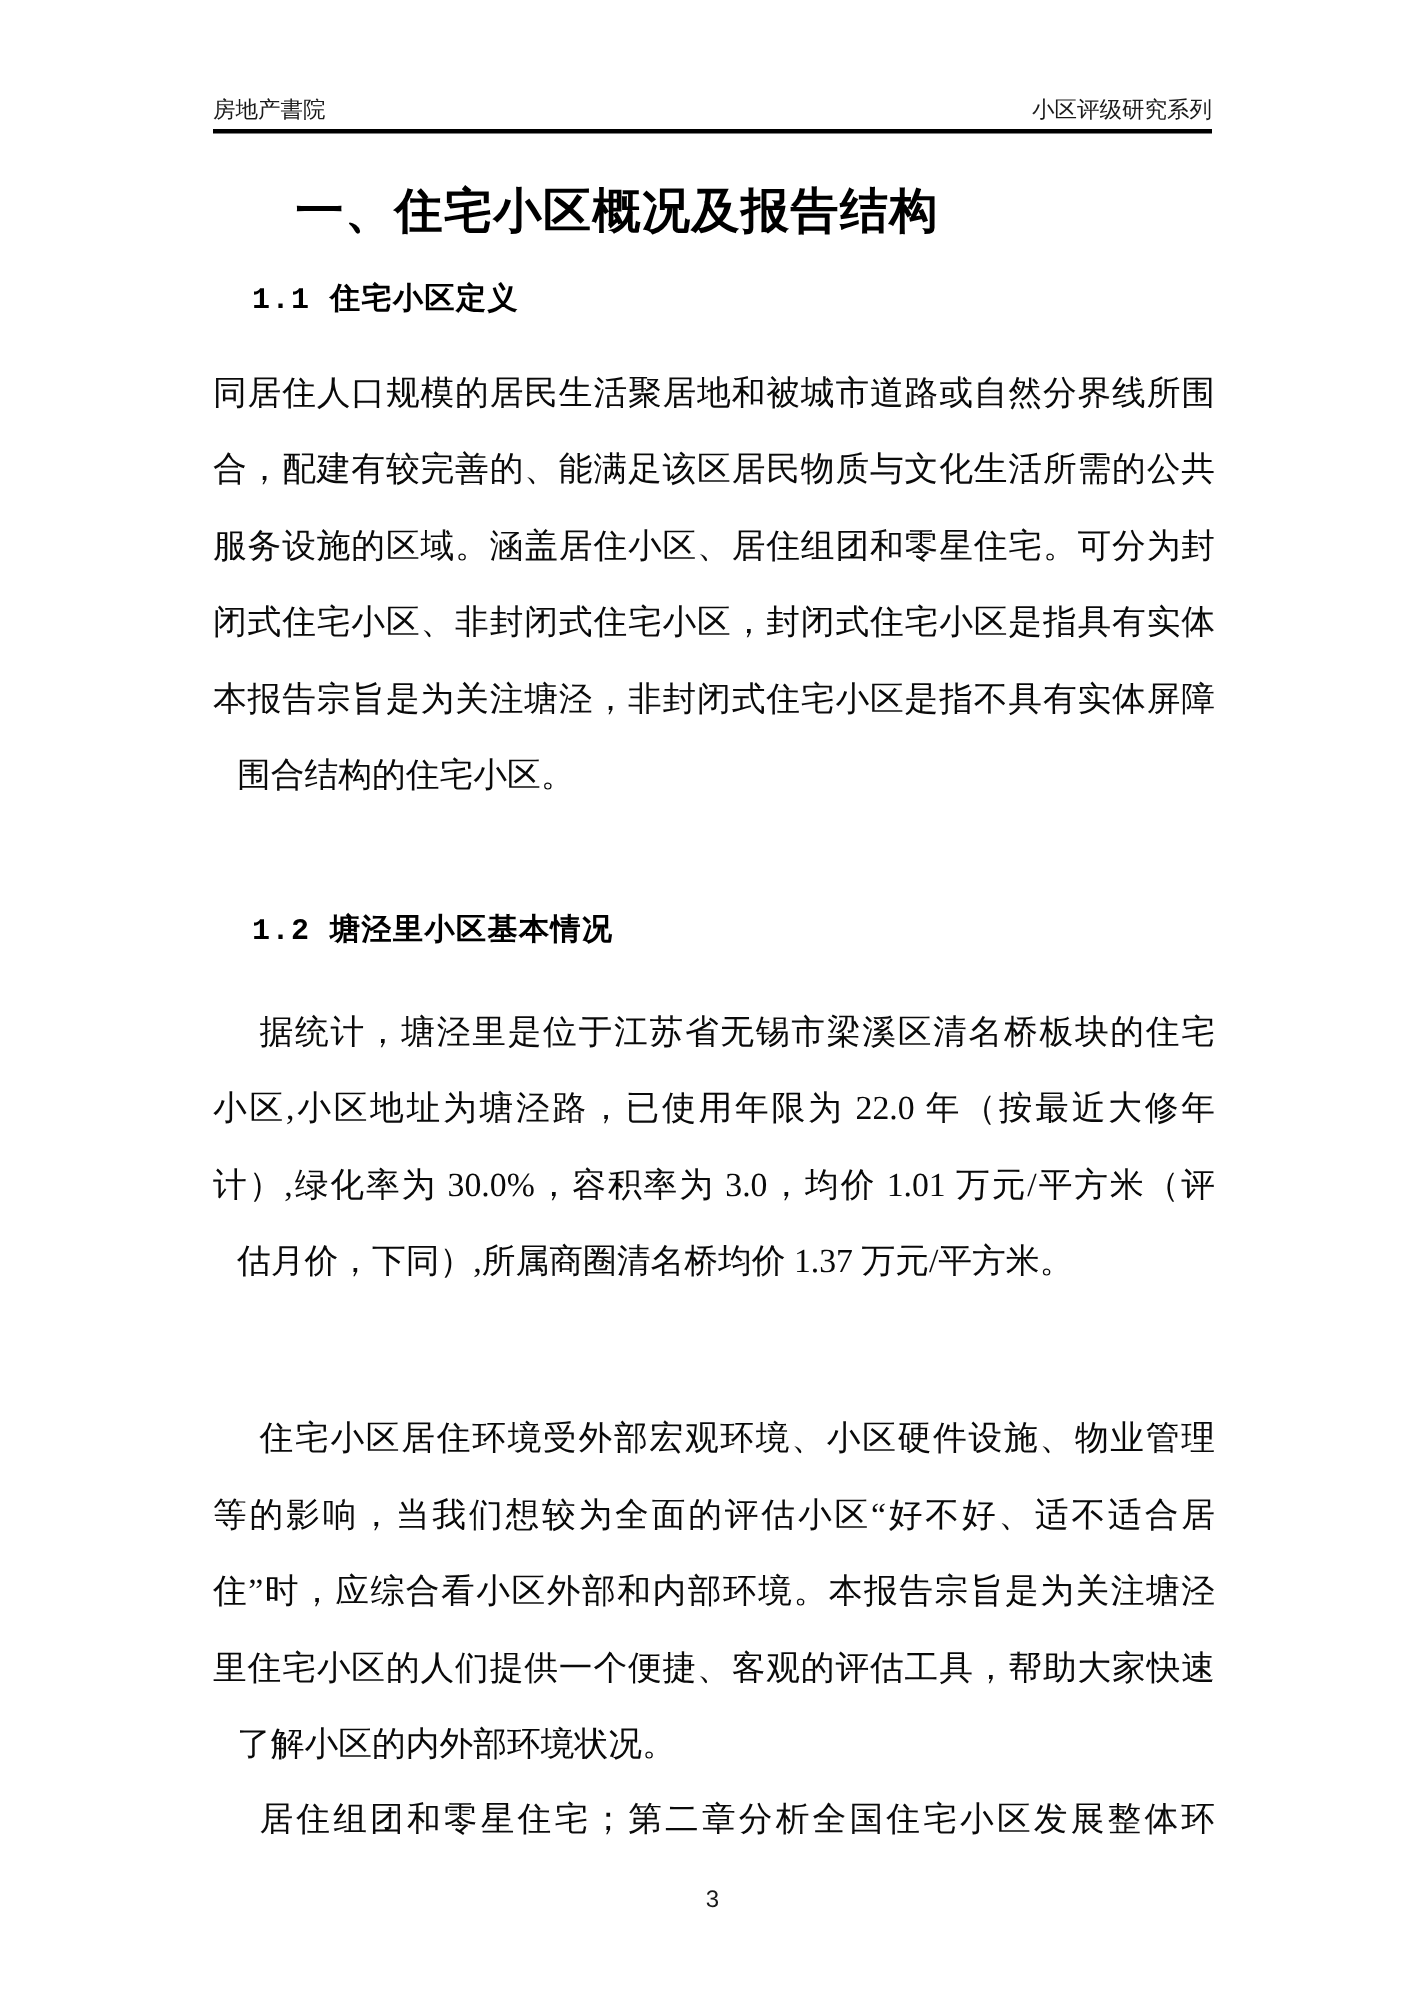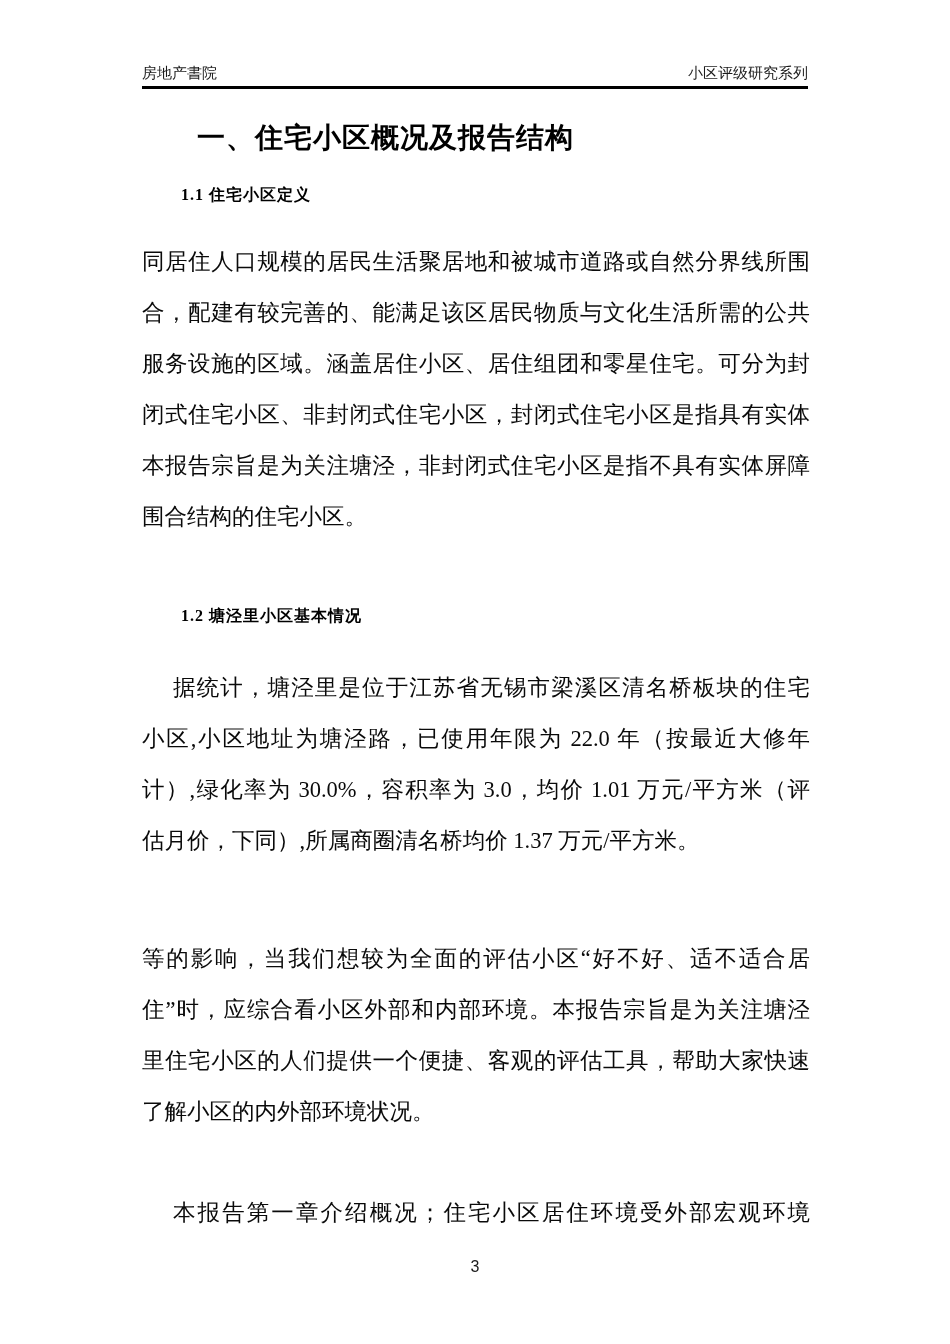--- a/index.html
+++ b/index.html
@@ -31,31 +31,31 @@
     top: 86px;
     width: 666px;
     height: 3px;
     background: #000000;
   }
   .h1 {
     position: absolute;
     left: 197px;
     top: 119px;
     font-family: "Liberation Sans", "DejaVu Sans", sans-serif;
-    font-size: 28px;
+    font-size: 32px;
     font-weight: 700;
     color: #000000;
     letter-spacing: 1px;
     white-space: nowrap;
   }
   .h2 {
     position: absolute;
-    left: 181px;
-    font-family: Liberation Serif, serif;
-    font-size: 16px;
+    left: 168px;
+    font-family: Liberation Mono, monospace;
+    font-size: 20px;
     font-weight: 700;
     color: #000000;
     letter-spacing: 1px;
     white-space: nowrap;
   }
   .h2-1 { top: 185px; }
   .h2-2 { top: 606px; }
   .h2-3 { top: 880px; }
   .para {
     position: absolute;
@@ -69,21 +69,21 @@
   .bl {
     font-size: 22.5px;
     line-height: 51px;
     height: 51px;
     color: #0a0a0a;
     text-align: justify;
     text-align-last: justify;
     overflow: hidden;
   }
   .bl.first { text-indent: 31px; }
-  .bl.last { text-align: right; text-align-last: left; }
+  .bl.last { text-align: right; text-align-last: left; margin-left: 16px; }
   .pagenum {
     position: absolute;
     left: 0;
     top: 1258px;
     width: 950px;
     text-align: center;
     font-family: "Liberation Sans", "DejaVu Sans", sans-serif;
     font-size: 16px;
     color: #1a1a1a;
   }
@@ -113,25 +113,26 @@
 
   <div class="h2 h2-2">1.2 塘泾里小区基本情况</div>
   <div class="para p2">
     <div class="bl first">据统计，塘泾里是位于江苏省无锡市梁溪区清名桥板块的住宅</div>
     <div class="bl">小区,小区地址为塘泾路，已使用年限为 22.0 年（按最近大修年</div>
     <div class="bl">计）,绿化率为 30.0%，容积率为 3.0，均价 1.01 万元/平方米（评</div>
     <div class="bl last">估月价，下同）,所属商圈清名桥均价 1.37 万元/平方米。</div>
   </div>
 
   <div class="para p3">
+    <div class="bl first">住宅小区居住环境受外部宏观环境、小区硬件设施、物业管理</div>
     <div class="bl">等的影响，当我们想较为全面的评估小区“好不好、适不适合居</div>
     <div class="bl">住”时，应综合看小区外部和内部环境。本报告宗旨是为关注塘泾</div>
     <div class="bl">里住宅小区的人们提供一个便捷、客观的评估工具，帮助大家快速</div>
     <div class="bl last">了解小区的内外部环境状况。</div>
   </div>
 
   <div class="para p4">
-    <div class="bl first">本报告第一章介绍概况；住宅小区居住环境受外部宏观环境</div>
+    <div class="bl first">居住组团和零星住宅；第二章分析全国住宅小区发展整体环</div>
   </div>
 
   <div class="pagenum">3</div>
 
 </div>
 
 </body></html>

